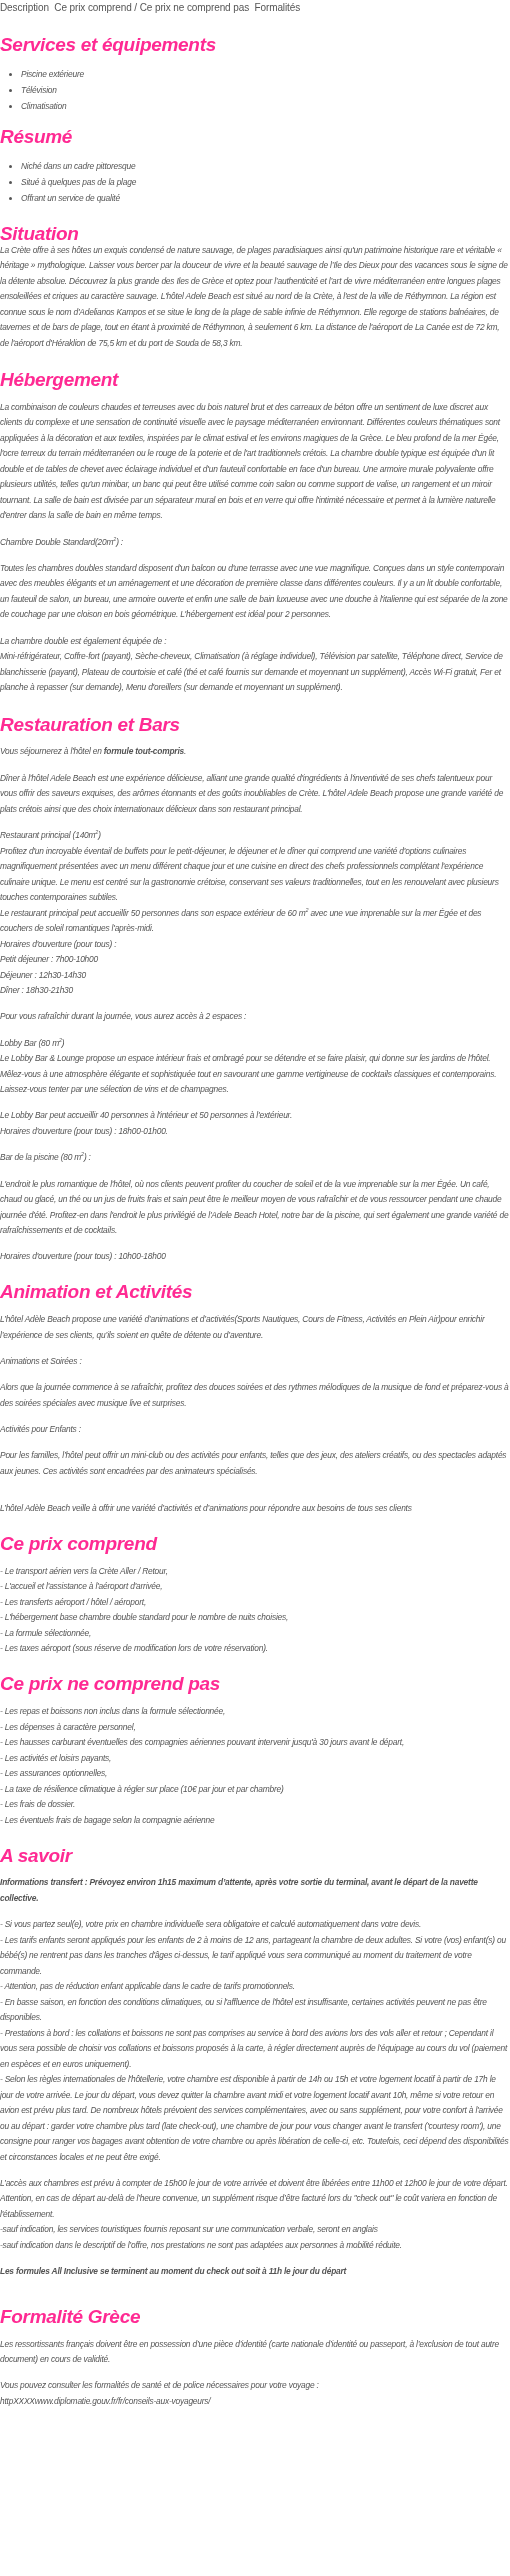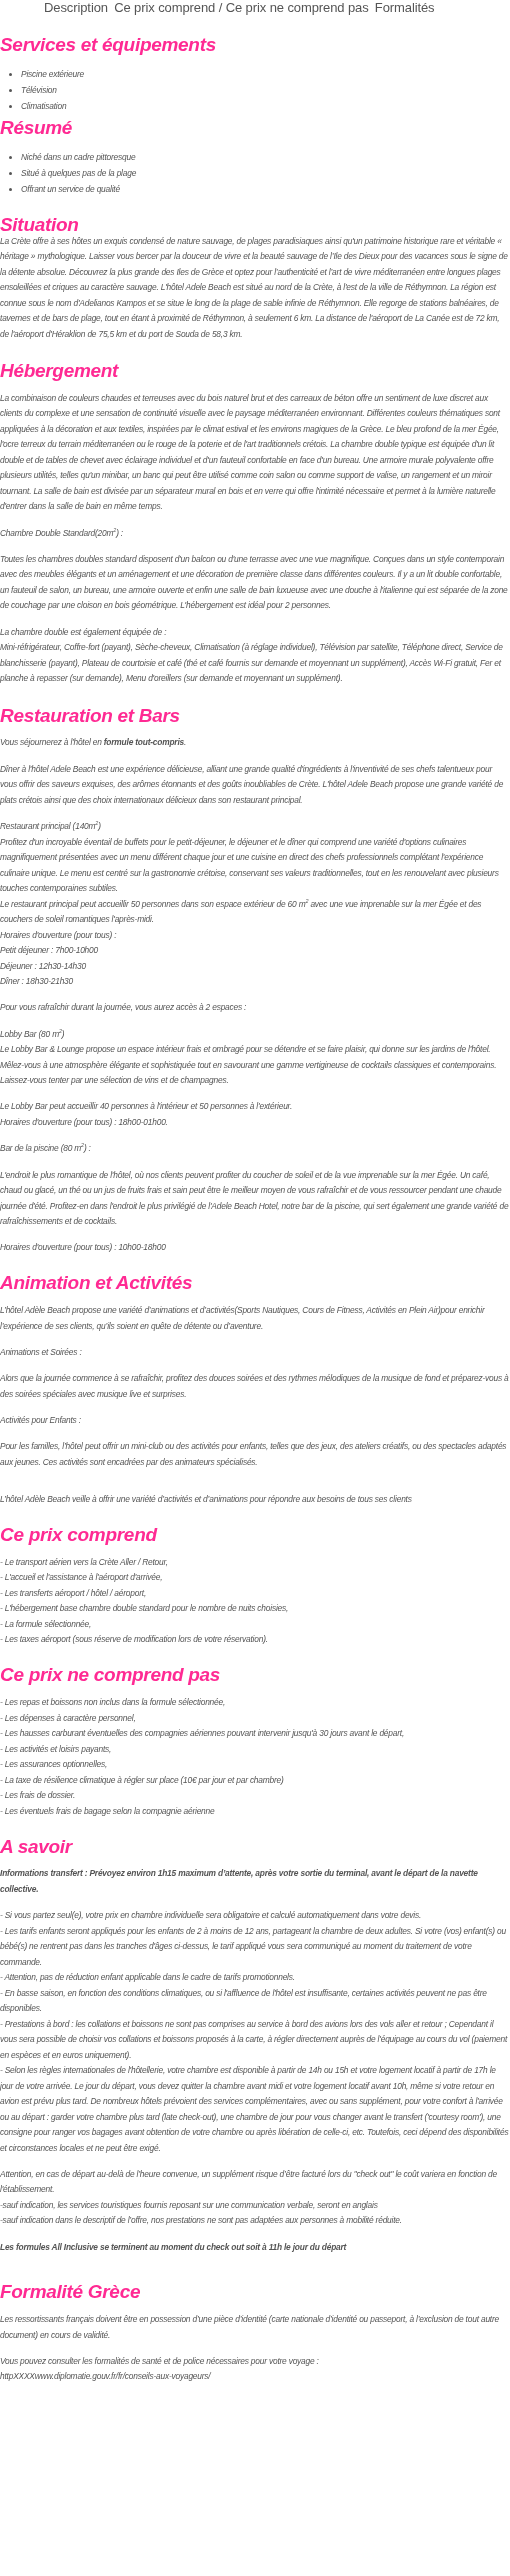--- a/index.html
+++ b/index.html
@@ -5,27 +5,26 @@
     html, body { margin: 0; padding: 0; background: #ffffff; }
     body {
       width: 510px;
       font-family: "Liberation Sans", sans-serif;
       color: #555555;
       font-size: 8.4px;
       line-height: 15.5px;
     }
     .wrap { padding: 0 0 13.5px 0; }
     .tabs {
-      font-size: 13px;
+      font-size: 10px;
       color: #555;
       padding-top: 0;
       line-height: 15px;
       font-style: normal;
       letter-spacing: -0.1px;
-      padding-left: 44px;
     }
     .tabs span { margin-right: 2.7px; cursor: pointer; }
     h2 {
       color: #ff2a93;
       font-style: italic;
       font-weight: bold;
       font-size: 19px;
       margin: 0;
       letter-spacing: -0.3px;
       line-height: 19px;
@@ -56,21 +55,21 @@
   <section style="margin-top:20px;">
     <h2>Services et équipements</h2>
     <div class="sec-head-gap"></div>
     <ul>
       <li>Piscine extérieure</li>
       <li>Télévision</li>
       <li>Climatisation</li>
     </ul>
   </section>
 
-  <section style="margin-top:4px;">
+  <section style="margin-top:13px;">
     <h2>Résumé</h2>
     <div class="sec-head-gap"></div>
     <ul>
       <li>Niché dans un cadre pittoresque</li>
       <li>Situé à quelques pas de la plage</li>
       <li>Offrant un service de qualité</li>
     </ul>
   </section>
 
   <section style="margin-top:17.5px;">
@@ -167,20 +166,21 @@
     <div class="gap"></div>
     <p><b>Informations transfert : Prévoyez environ 1h15 maximum d’attente, après votre sortie du terminal, avant le départ de la navette collective.</b></p>
     <div class="gap"></div>
     <p>- Si vous partez seul(e), votre prix en chambre individuelle sera obligatoire et calculé automatiquement dans votre devis.</p>
     <p>- Les tarifs enfants seront appliqués pour les enfants de 2 à moins de 12 ans, partageant la chambre de deux adultes. Si votre (vos) enfant(s) ou bébé(s) ne rentrent pas dans les tranches d'âges ci-dessus, le tarif appliqué vous sera communiqué au moment du traitement de votre commande.</p>
     <p>- Attention, pas de réduction enfant applicable dans le cadre de tarifs promotionnels.</p>
     <p>- En basse saison, en fonction des conditions climatiques, ou si l'affluence de l'hôtel est insuffisante, certaines activités peuvent ne pas être disponibles.</p>
     <p>- Prestations à bord : les collations et boissons ne sont pas comprises au service à bord des avions lors des vols aller et retour ; Cependant il vous sera possible de choisir vos collations et boissons proposés à la carte, à régler directement auprès de l'équipage au cours du vol (paiement en espèces et en euros uniquement).</p>
     <p>- Selon les règles internationales de l'hôtellerie, votre chambre est disponible à partir de 14h ou 15h et votre logement locatif à partir de 17h le jour de votre arrivée. Le jour du départ, vous devez quitter la chambre avant midi et votre logement locatif avant 10h, même si votre retour en avion est prévu plus tard. De nombreux hôtels prévoient des services complémentaires, avec ou sans supplément, pour votre confort à l'arrivée ou au départ : garder votre chambre plus tard (late check-out), une chambre de jour pour vous changer avant le transfert ('courtesy room'), une consigne pour ranger vos bagages avant obtention de votre chambre ou après libération de celle-ci, etc. Toutefois, ceci dépend des disponibilités et circonstances locales et ne peut être exigé.</p>
     <div class="gap"></div>
+    <p>L’accès aux chambres est prévu à compter de 15h00 le jour de votre arrivée et doivent être libérées entre 11h00 et 12h00 le jour de votre départ.</p>
     <p>Attention, en cas de départ au-delà de l’heure convenue, un supplément risque d’être facturé lors du "check out" le coût variera en fonction de l'établissement.</p>
     <p>-sauf indication, les services touristiques fournis reposant sur une communication verbale, seront en anglais</p>
     <p>-sauf indication dans le descriptif de l’offre, nos prestations ne sont pas adaptées aux personnes à mobilité réduite.</p>
     <div class="gap"></div>
     <p><b>Les formules All Inclusive se terminent au moment du check out soit à 11h le jour du départ</b></p>
   </section>
 
   <section style="margin-top:27px;">
     <h2>Formalité Grèce</h2>
     <div class="gap"></div>

